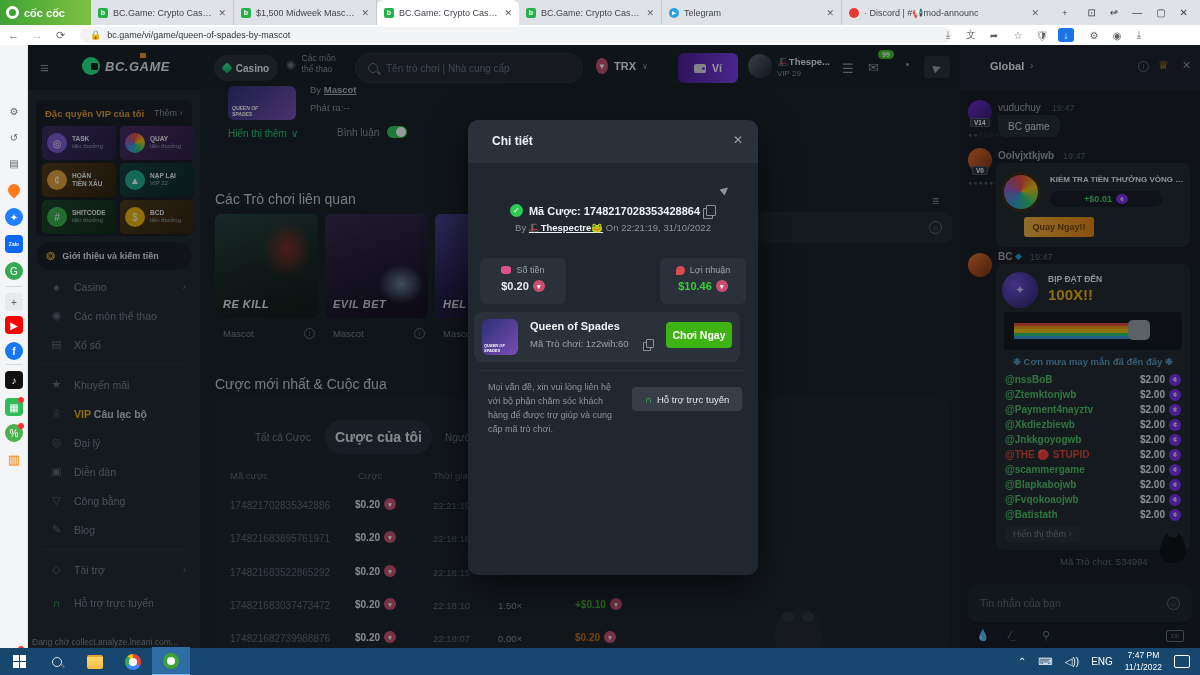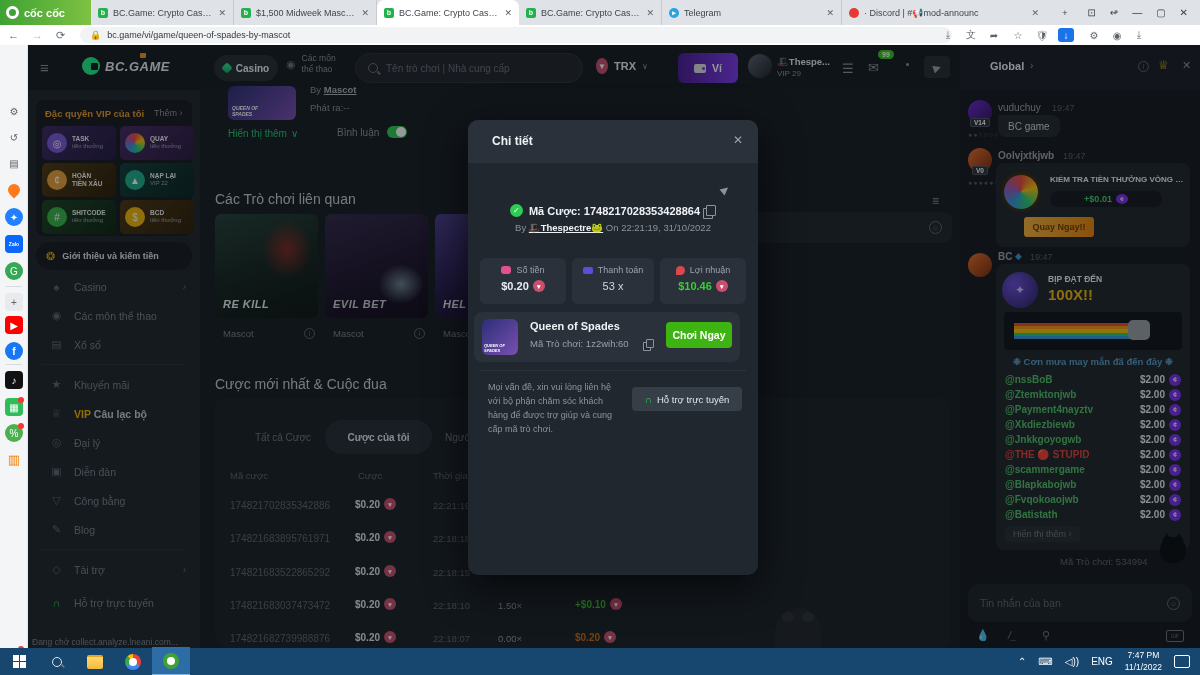--- a/index.html
+++ b/index.html
@@ -357,21 +357,21 @@
     <span class="prov" style="left:133px;top:238px">Mascot</span>
     <span class="infoc r" style="left:214px;top:238px">i</span>
     <div class="card" style="left:235px;top:124px;width:103px;height:104px;background:linear-gradient(160deg,#4a3f8f 0%,#241a4a 60%,#160f30 100%)">
       <span class="cardtitle" style="font-size:11px">HEL</span>
     </div>
     <span class="prov" style="left:243px;top:238px">Masco</span>
 
     <div class="r" style="left:15px;top:286px;color:#c6cdd4;font-size:14px">Cược mới nhất &amp; Cuộc đua</div>
     <div class="r" style="left:15px;top:308px;width:735px;height:250px;background:#1b2129;border-radius:10px">
       <div class="r flex" style="left:110px;top:22px;width:107px;height:34px;background:#272e36;border-radius:17px;justify-content:center">
-        <span style="color:#dfe5ea;font-weight:bold;font-size:10px">Cược của tôi</span>
+        <span style="color:#dfe5ea;font-weight:bold;font-size:14px">Cược của tôi</span>
       </div>
       <span class="r" style="left:40px;top:34px;color:#707a85;font-size:10px">Tất cả Cược</span>
       <span class="r" style="left:230px;top:34px;color:#707a85;font-size:10px">Người t</span>
       <span class="th" style="left:15px;top:72px">Mã cược</span>
       <span class="th" style="left:143px;top:72px">Cược</span>
       <span class="th" style="left:218px;top:72px">Thời gian</span>
 
       <div class="r" style="left:0;top:96px;width:440px;height:27px">
         <span class="r" style="left:15px;top:6px;color:#5e6771;font-size:10px">174821702835342886</span>
         <span class="r flex" style="left:140px;top:4px;gap:4px;color:#dfe5ea;font-weight:bold;font-size:10px">
@@ -588,29 +588,20 @@
     <div class="statcard" style="left:12px;width:86px">
       <div class="statlbl">
           <span style="width:10px;height:8px;background:#e1518e;border-radius:3px"></span>
           <span>Số tiền</span>
         </div>
       <div class="statval">
           <span>$0.20</span>
           <span class="coin trx">▼</span>
         </div>
     </div>
-    <div class="statcard" style="left:104px;width:82px">
-      <div class="statlbl">
-          <span style="width:10px;height:7px;background:#5b4fd8;border-radius:2px"></span>
-          <span>Thanh toán</span>
-        </div>
-      <div class="statval" style="color:#cfd6dd;font-weight:normal">
-          <span>53 x</span>
-        </div>
-    </div>
     <div class="statcard" style="left:192px;width:86px">
       <div class="statlbl">
           <span style="width:9px;height:9px;background:#d84b4b;border-radius:50% 50% 50% 0"></span>
           <span>Lợi nhuận</span>
         </div>
       <div class="statval" style="color:#35d033">
           <span>$10.46</span>
           <span class="coin trx">▼</span>
         </div>
     </div>

